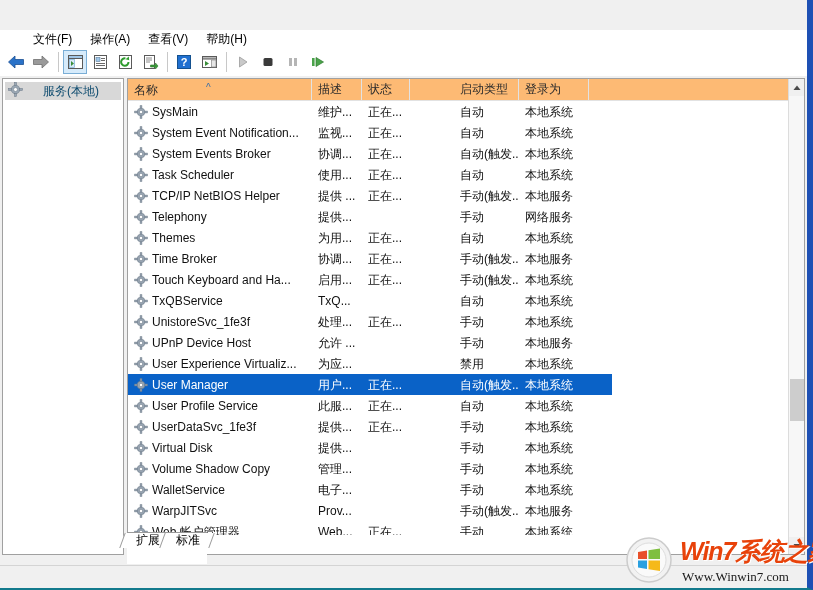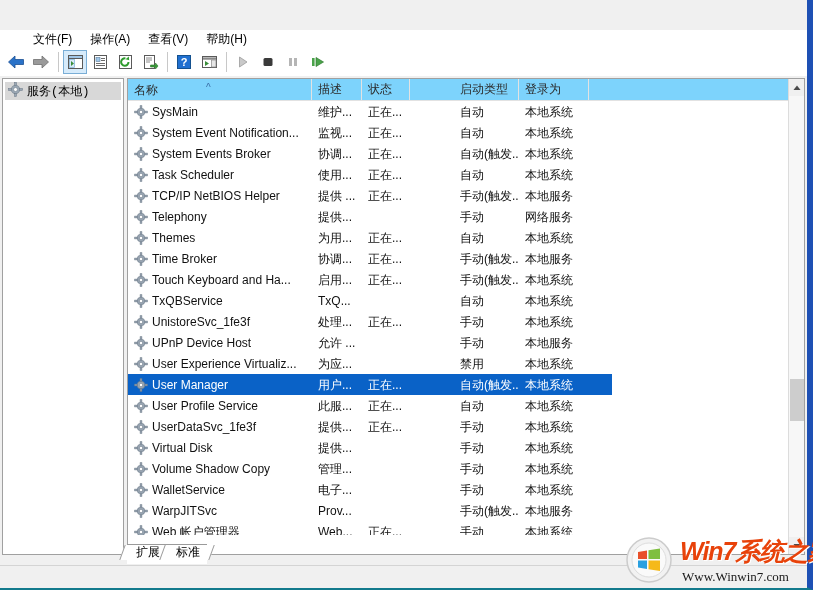--- a/index.html
+++ b/index.html
@@ -69,32 +69,32 @@
     background:#f0f0f0;
   }
   .leftpane{
     position:absolute;left:2px;top:2px;width:122px;height:477px;
     background:#ffffff;border:1px solid #a0a0a0;box-sizing:border-box;
   }
   .tree-item{
     display:flex;align-items:center;height:18px;margin:3px 2px 0 2px;
     background:#d8d8d8;padding-left:3px;box-sizing:border-box;
   }
-  .tree-label{font-size:12px;margin-left:4px;color:#000000;font-family:Liberation Mono, monospace;}
+  .tree-label{font-size:12px;margin-left:20px;color:#0c4a6e;}
 
   .rightpane{
     position:absolute;left:127px;top:2px;width:678px;height:477px;
     background:#ffffff;border:1px solid #a0a0a0;box-sizing:border-box;
     overflow:hidden;
   }
 
   
   .lv-header{
     position:absolute;left:0;top:0;height:22px;width:676px;
-    background:#7dd3fc;border-bottom:1px solid #e2e2e2;
+    background:#fdba74;border-bottom:1px solid #e2e2e2;
     display:flex;box-sizing:border-box;
   }
   .hcell{
     position:relative;height:22px;line-height:21px;
     font-size:12px;color:#2b2b2b;padding-left:6px;box-sizing:border-box;
     border-right:1px solid #e2e2e2;
     white-space:nowrap;overflow:hidden;
   }
   .sortcaret{
     position:absolute;left:78px;top:-2px;font-size:10px;color:#3a6ea5;
@@ -136,21 +136,21 @@
   .vs-track{position:absolute;top:17px;left:0;width:16px;bottom:17px;background:#f7f7f7;}
   .vs-thumb{
     position:absolute;left:1px;top:283px;width:14px;height:42px;background:#cdcdcd;
   }
 
   
   .tabs{
     position:absolute;left:127px;top:548px;height:16px;display:flex;align-items:flex-end;
   }
   .tab{
-    position:relative;height:20px;line-height:14px;font-size:12px;color:#000;
+    position:relative;height:32px;line-height:14px;font-size:12px;color:#000;
     padding:0 7px 0 9px;
     background:#ffffff;
     border-top:1px solid #9a9a9a;
     box-sizing:border-box;
   }
   .tab:before{
     content:"";position:absolute;left:-5px;top:0;width:9px;height:15px;
     background:#ffffff;
     border-left:1px solid #9a9a9a;
     transform:skewX(-20deg);

